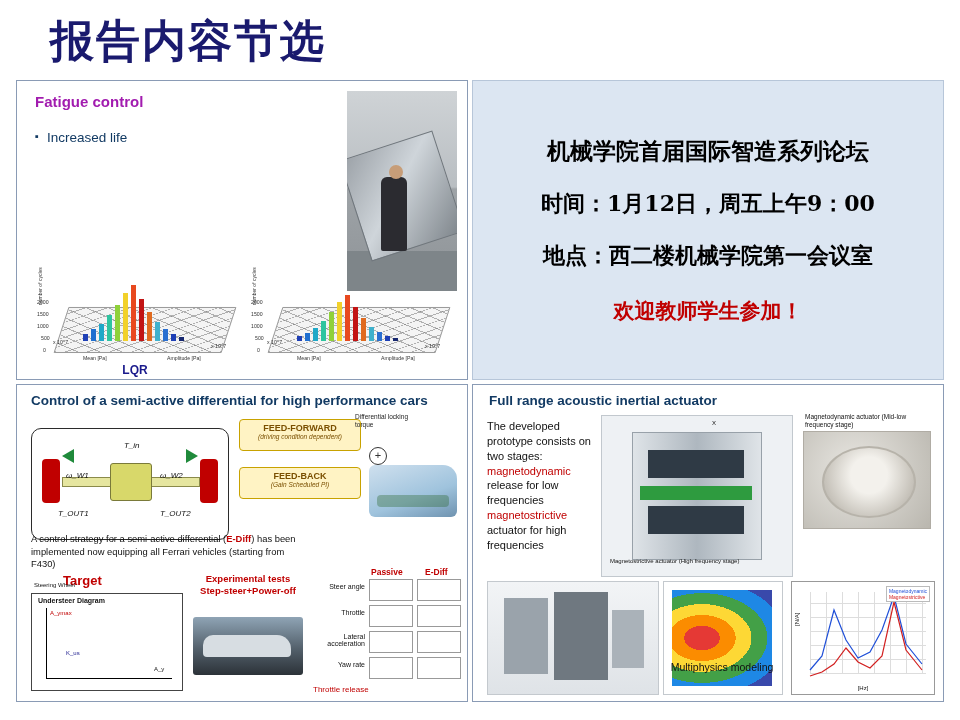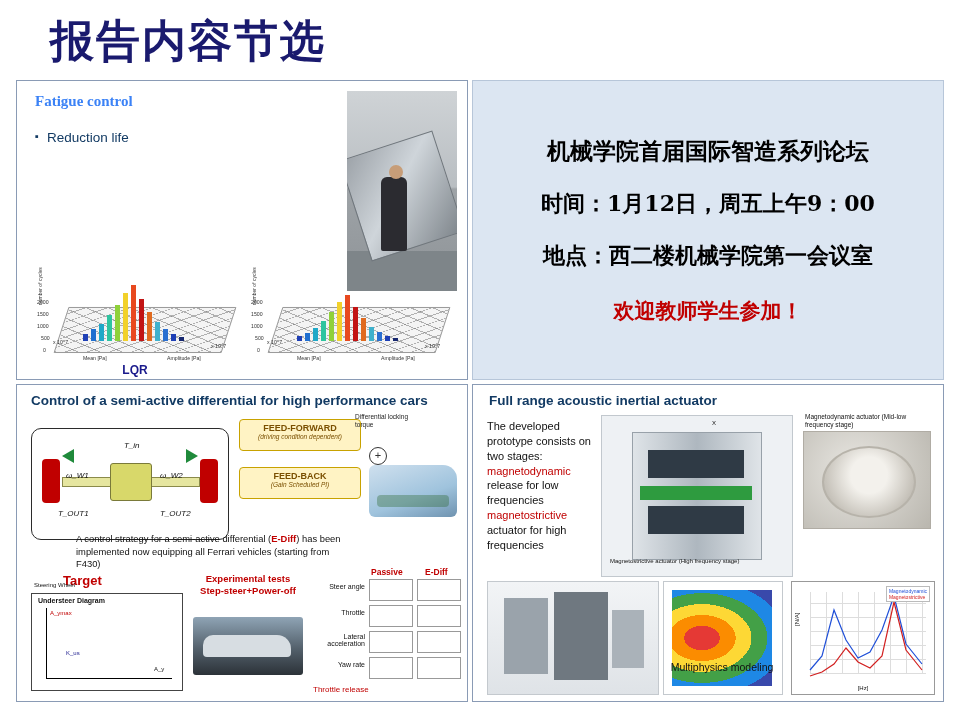--- a/index.html
+++ b/index.html
@@ -38,21 +38,21 @@
     font-family:"DejaVu Serif", serif;
     font-weight:bold;color:#000;font-size:22px;white-space:nowrap;
   }
   .notice-line.l1{font-size:23px;}
   .notice-welcome{
     font-family:"DejaVu Serif", serif;
     font-weight:bold;color:#c00000;font-size:21px;white-space:nowrap;margin-top:4px;
   }
 
   
-  .f-head{position:absolute;left:18px;top:12px;font-size:15px;font-weight:bold;color:#3b82f6;font-family:Liberation Serif, serif;}
+  .f-head{position:absolute;left:18px;top:12px;font-size:15px;font-weight:bold;color:#a21caf;}
   .f-bullets{position:absolute;left:18px;top:48px;width:250px;color:#123a63;font-size:13.5px;line-height:1.35;}
   .f-bullets .bl{position:relative;padding-left:12px;margin-bottom:4px;}
   .f-bullets .bl:before{content:"\25AA";position:absolute;left:0;top:0;color:#123a63;font-size:11px;}
 
   .photo{
     position:absolute;left:330px;top:10px;width:110px;height:200px;
     background:linear-gradient(180deg,#cfd3d6 0%,#b9bec2 48%,#9ea3a7 49%,#8e9397 100%);
     overflow:hidden;
   }
   .photo .wing{
@@ -106,21 +106,21 @@
   .ff-box b{display:block;font-size:9px;color:#7a4f00;margin-top:3px;}
   .ff-box span{display:block;font-size:6.5px;color:#7a4f00;font-style:italic;}
   .fb-box{position:absolute;left:222px;top:82px;width:120px;height:30px;background:#fff3c4;border:1.5px solid #c8a200;border-radius:4px;text-align:center;}
   .fb-box b{display:block;font-size:9px;color:#7a4f00;margin-top:3px;}
   .fb-box span{display:block;font-size:6.5px;color:#7a4f00;font-style:italic;}
   .sum{position:absolute;left:352px;top:62px;width:16px;height:16px;border:1.5px solid #333;border-radius:50%;text-align:center;font-size:11px;line-height:14px;color:#333;}
   .diff-lbl{position:absolute;left:338px;top:28px;width:70px;font-size:6.5px;color:#222;line-height:1.2;}
   .carimg{position:absolute;left:352px;top:80px;width:88px;height:52px;background:linear-gradient(160deg,#cfe0ee,#9fc3dd 60%,#6f93b0);border-radius:6px 14px 6px 6px;}
   .carimg:after{content:"";position:absolute;left:8px;top:30px;width:72px;height:12px;background:rgba(40,100,40,.35);border-radius:4px;}
 
-  .d-text{position:absolute;left:14px;top:148px;width:270px;font-size:9.4px;color:#111;line-height:1.35;margin-left:45px;}
+  .d-text{position:absolute;left:14px;top:148px;width:270px;font-size:9.4px;color:#111;line-height:1.35;}
   .d-text .ediff{color:#c00000;font-weight:bold;}
   .target{position:absolute;left:46px;top:188px;font-size:13px;font-weight:bold;color:#c00000;}
   .under-box{position:absolute;left:14px;top:208px;width:150px;height:96px;border:1px solid #444;background:#fff;}
   .under-box .cap{position:absolute;left:6px;top:3px;font-size:7px;color:#111;font-weight:bold;}
   .under-box .vax{position:absolute;left:14px;top:14px;width:1px;height:70px;background:#000;}
   .under-box .hax{position:absolute;left:14px;top:84px;width:126px;height:1px;background:#000;}
   .steer{position:absolute;left:6px;top:14px;font-size:6px;color:#111;}
   .exp{position:absolute;left:176px;top:188px;width:110px;font-size:9.5px;font-weight:bold;color:#c00000;text-align:center;line-height:1.25;}
   .exp-car{position:absolute;left:176px;top:232px;width:110px;height:58px;background:linear-gradient(180deg,#8fa4b5 0%,#53606b 55%,#2c3238 100%);border-radius:3px;}
   .exp-car:after{content:"";position:absolute;left:10px;top:18px;width:88px;height:22px;background:#d7dde2;border-radius:10px 14px 4px 4px;}
@@ -165,21 +165,21 @@
 </head>
 <body>
 
 <div class="slide">
 
   <div class="title">报告内容节选</div>
 
   <div class="panel p-fatigue">
     <div class="f-head">Fatigue control</div>
     <div class="f-bullets">
-      <div class="bl">Reduction life</div>
+      <div class="bl">Increased life</div>
     </div>
 
     <div class="photo">
       <div class="floor"></div>
       <div class="wing"></div>
       <div class="person"></div>
       <div class="head"></div>
     </div>
 
     <div class="plot left">

